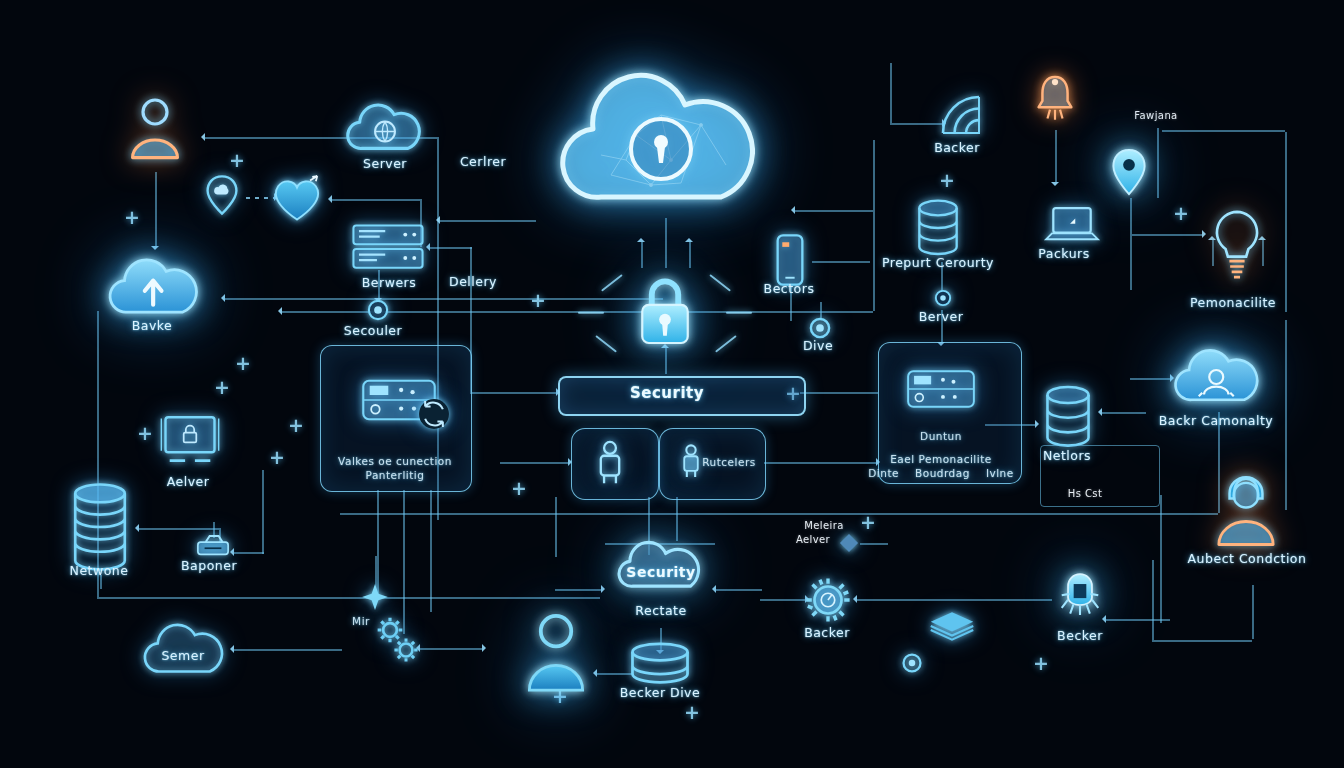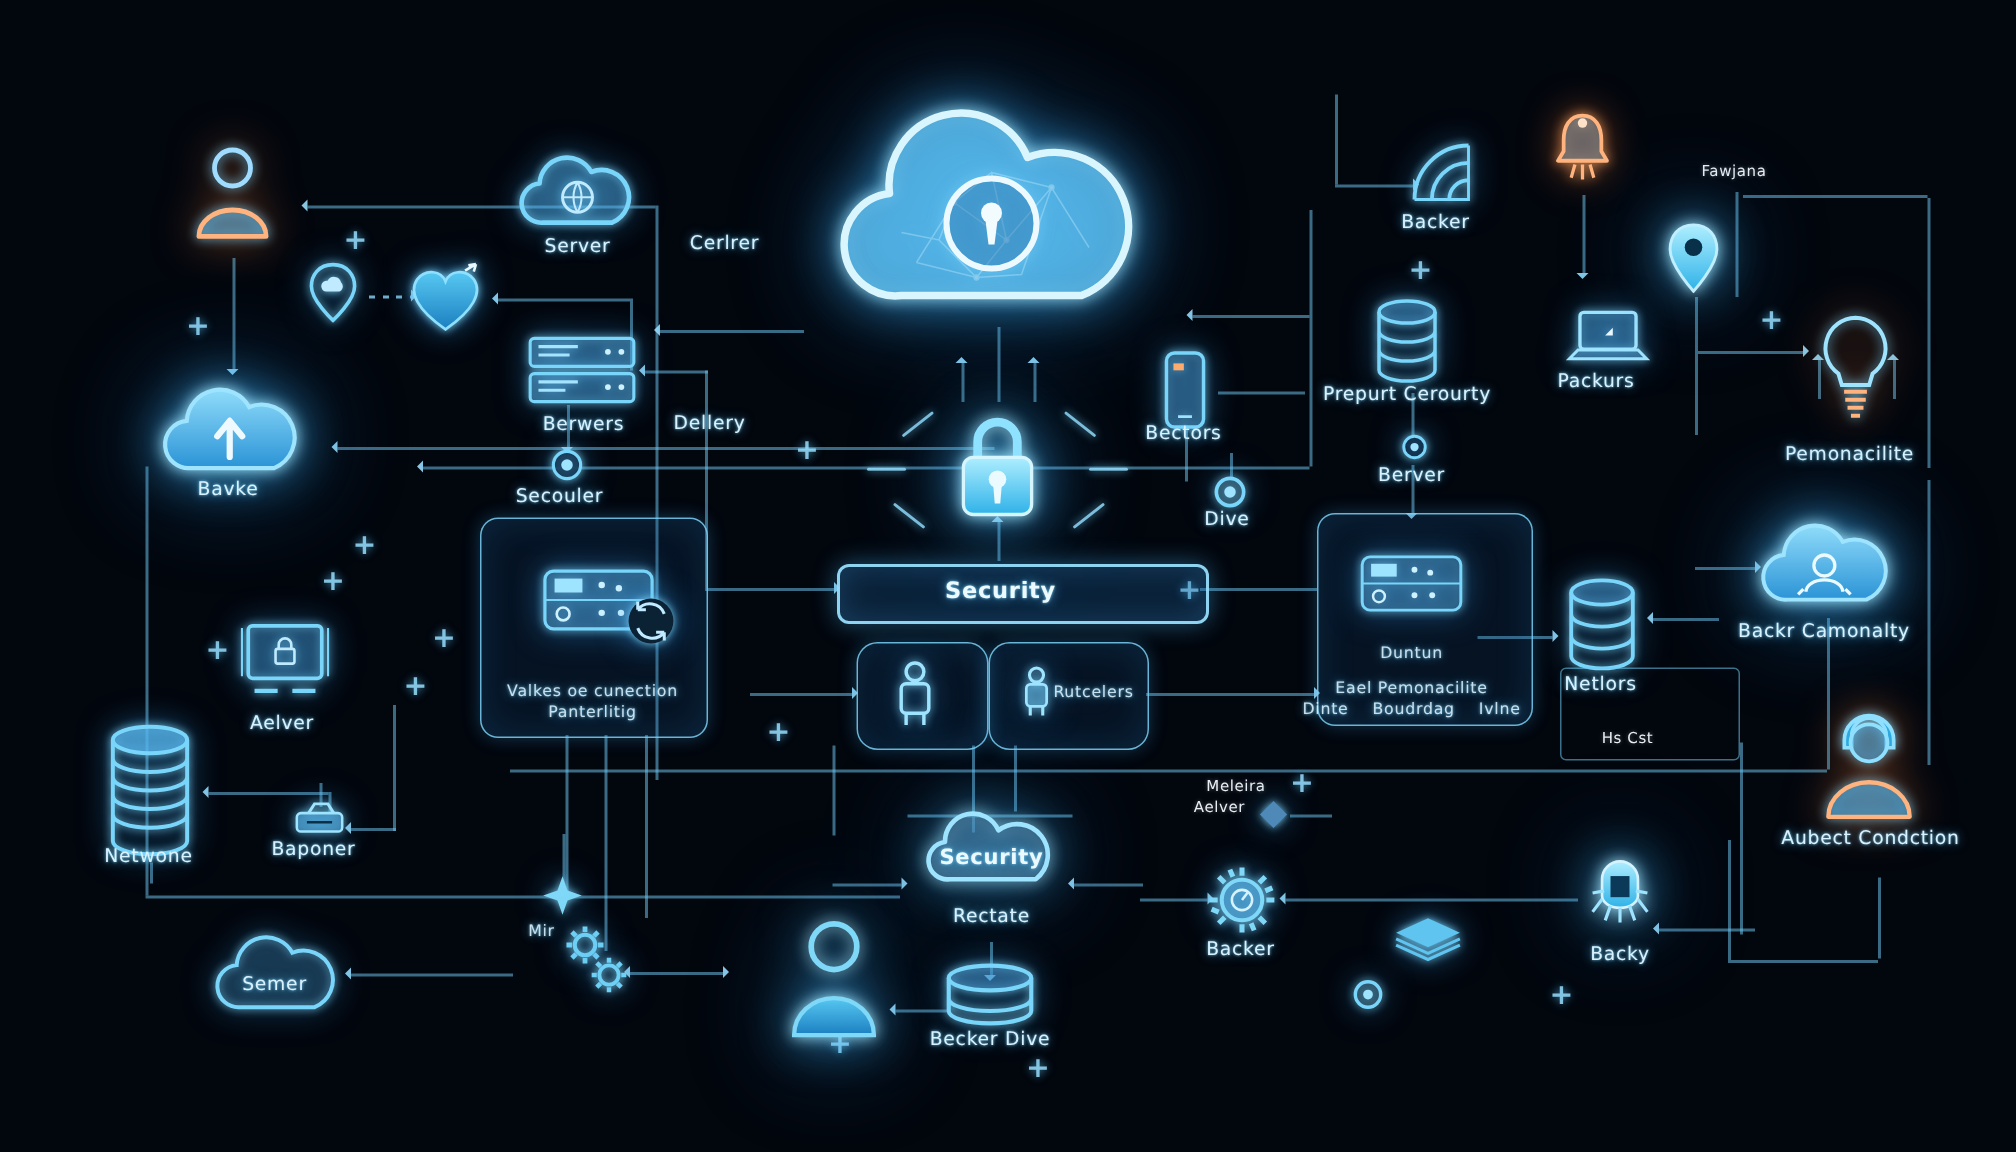--- a/index.html
+++ b/index.html
@@ -492,21 +492,21 @@
   <svg class="pos g1" style="left:912px;top:663px" width="26" height="26" viewBox="0 0 40 40">
     <circle cx="20" cy="20" r="13" fill="none" stroke="#79d6fa" stroke-width="3.5"></circle>
     <circle cx="20" cy="20" r="5" fill="#9fe4ff"></circle>
   </svg>
 
   <svg class="pos g2" style="left:1080px;top:596px" width="44" height="52" viewBox="0 0 60 74">
     <path d="M30 6 a17 17 0 0 1 17 17 v16 a17 11 0 0 1 -34 0 V23 A17 17 0 0 1 30 6 z" fill="url(#gC)" stroke="#d5f3ff" stroke-width="2.5"></path>
     <rect x="21" y="20" width="18" height="20" fill="#0b3a58"></rect>
     <path d="M13 42 l-9 12 M21 48 l-5 14 M30 50 v14 M39 48 l5 14 M47 42 l9 12 M15 34 l-11 2 M45 34 l11 2" stroke="#9fe4ff" stroke-width="3"></path>
   </svg>
-  <div class="pos lbl" style="left:1080px;top:636px">Backy</div>
+  <div class="pos lbl" style="left:1080px;top:636px">Becker</div>
 
   <svg class="pos gmix" style="left:1246px;top:510px" width="74" height="84" viewBox="0 0 90 100">
     <path d="M25 30 a20 20 0 0 1 40 0 v6 h-6 v-10 a14 14 0 0 0 -28 0 v10 h-6 z" fill="#2fa8e0" stroke="#8fe0ff" stroke-width="3"></path>
     <circle cx="45" cy="32" r="15" fill="rgba(60,150,210,.4)" stroke="#8fe0ff" stroke-width="3"></circle>
     <path d="M12 92 a33 28 0 0 1 66 0 z" fill="rgba(60,150,210,.45)" stroke="#ffb37e" stroke-width="3.5" stroke-linejoin="round"></path>
   </svg>
   <div class="pos lbl" style="left:1247px;top:559px">Aubect Condction</div>
 
 </div>
 

